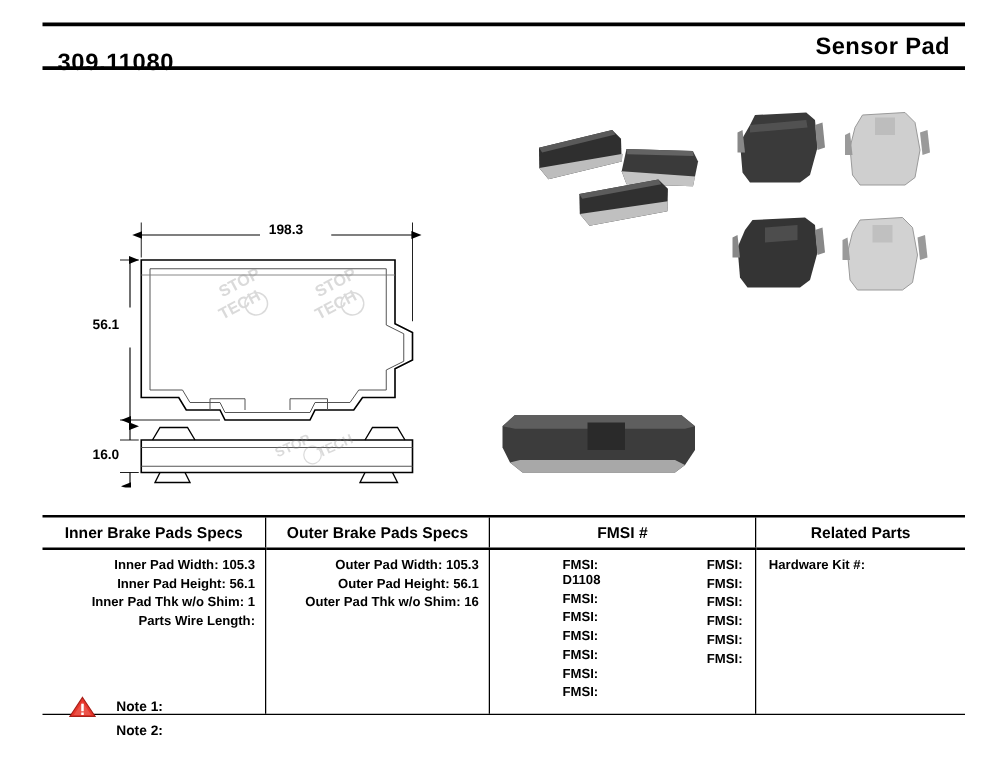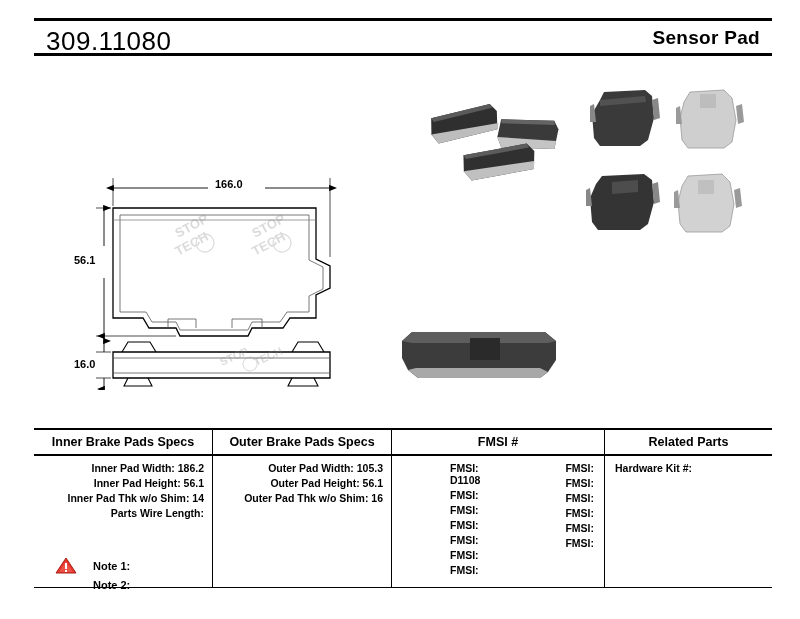--- a/index.html
+++ b/index.html
@@ -23,23 +23,23 @@
     top: 18px;
     width: 738px;
     height: 38px;
     border-top: 3px solid #000;
     border-bottom: 3px solid #000;
     box-sizing: border-box;
   }
   .header-part {
     position: absolute;
     left: 12px;
-    top: 5px;
-    font-size: 26px;
-    font-weight: normal;
+    top: 19px;
+    font-size: 19px;
+    font-weight: bold;
     letter-spacing: 0.5px;
   }
   .header-title {
     position: absolute;
     right: 12px;
     top: 6px;
     font-size: 19px;
     font-weight: bold;
     letter-spacing: 0.3px;
   }
@@ -59,21 +59,21 @@
     font-weight: bold;
     color: #000;
   }
 
   
 
   
   .specs {
     position: absolute;
     left: 34px;
-    top: 428px;
+    top: 412px;
     width: 738px;
     border-top: 2px solid #000;
     border-bottom: 1px solid #000;
     box-sizing: border-box;
   }
   .specs table {
     border-collapse: collapse;
     width: 100%;
     table-layout: fixed;
   }
@@ -287,41 +287,41 @@
     </g>
 
     <g>
       <path d="M402,281 L412,272 L545,272 L556,281 L556,300 L548,312 L540,318 L418,318 L408,310 L402,298 Z" fill="#3c3c3c"></path>
       <path d="M402,281 L412,272 L545,272 L556,281 L548,283 L412,283 Z" fill="#5e5e5e"></path>
       <path d="M470,278 L500,278 L500,300 L470,300 Z" fill="#2a2a2a"></path>
       <path d="M408,310 L418,318 L540,318 L548,312 L540,308 L416,308 Z" fill="#a8a8a8"></path>
     </g>
   </svg>
 
-  <div class="dimtext" style="left:215px; top:118px;">166.0</div>
+  <div class="dimtext" style="left:215px; top:118px;">198.3</div>
   <div class="dimtext" style="left:74px; top:194px;">56.1</div>
   <div class="dimtext" style="left:74px; top:298px;">16.0</div>
 </div>
 
 <div class="specs">
   <table>
     <thead>
       <tr>
         <th style="width:178px;">Inner Brake Pads Specs</th>
         <th style="width:178px;">Outer Brake Pads Specs</th>
         <th style="width:212px;">FMSI #</th>
         <th>Related Parts</th>
       </tr>
     </thead>
     <tbody>
       <tr>
         <td class="col-inner">
-          <div class="spec-line">Inner Pad Width: 186.2</div>
+          <div class="spec-line">Inner Pad Width: 105.3</div>
           <div class="spec-line">Inner Pad Height: 56.1</div>
-          <div class="spec-line">Inner Pad Thk w/o Shim: 14</div>
+          <div class="spec-line">Inner Pad Thk w/o Shim: 1</div>
           <div class="spec-line">Parts Wire Length:</div>
         </td>
         <td class="col-outer">
           <div class="spec-line">Outer Pad Width: 105.3</div>
           <div class="spec-line">Outer Pad Height: 56.1</div>
           <div class="spec-line">Outer Pad Thk w/o Shim: 16</div>
         </td>
         <td>
           <div class="fmsi-grid">
             <div class="fmsi-col left">

